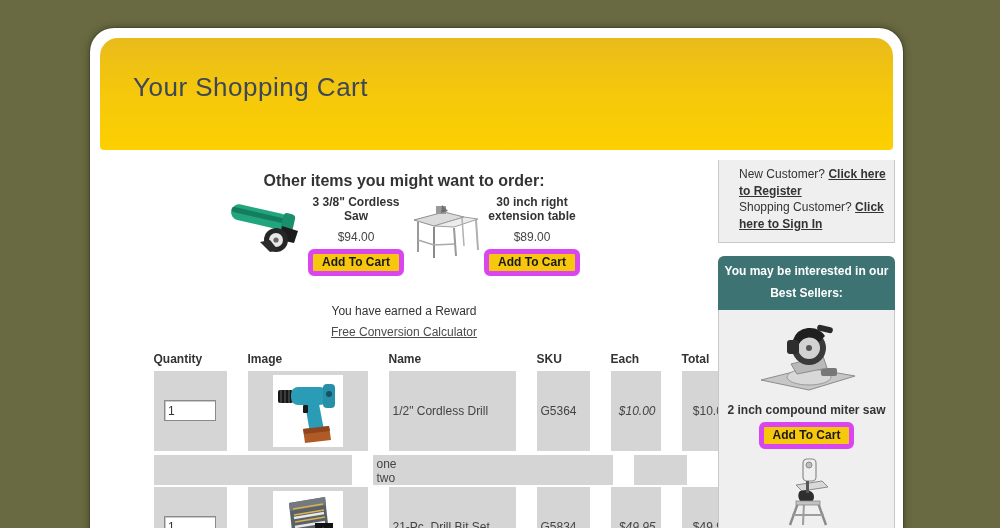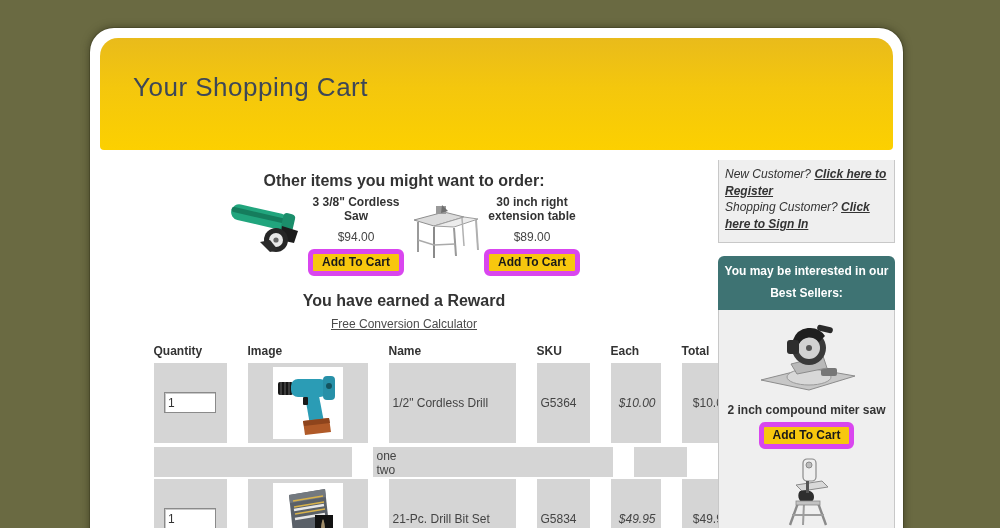--- a/index.html
+++ b/index.html
@@ -42,21 +42,21 @@
   .promo-name{font-weight:bold;line-height:1.15;margin-top:2px;}
   .promo-price{margin-top:6px;color:#444;}
   .atc-btn{
     margin-top:5px;
     background:#f7c70e;border:5px solid #d946ef;border-radius:6px;
     font-family:"Liberation Sans", sans-serif;
     font-size:12px;font-weight:bold;color:#191919;
     padding:1px 9px 2px 9px;cursor:pointer;
   }
   .reward{
-    text-align:center;font-size:16px;font-weight:bold;margin-top:16px;
+    text-align:center;font-size:12px;font-weight:normal;margin-top:28px;
   }
   .reward-link-wrap{text-align:center;margin-top:4px;}
   .reward-link{font-size:12px;color:#4b4b4b;text-decoration:underline;cursor:pointer;}
   
   .cart-table{width:501px;margin:12px auto 0 auto;}
   .trow{
     display:grid;grid-template-columns:73px 120px 127px 53px 50px 53px;
     column-gap:21px;margin-bottom:4px;
   }
   .trow.span{grid-template-columns:198px 240px 53px;}
@@ -90,21 +90,21 @@
   .panel-header{
     background:#3e7373;color:#ffffff;font-size:12px;font-weight:bold;
     text-align:center;border-radius:6px 6px 0 0;
     padding:5px 6px;
   }
   .panel-header.tall{line-height:22px;padding:4px 6px 6px 6px;}
   .panel-body{
     background:#efefef;border:1px solid #c8c8c8;border-top:none;
     font-size:12px;color:#333;
   }
-  .reg-body{padding:6px 6px 10px 6px;line-height:1.38;font-style:italic;}
+  .reg-body{padding:6px 6px 10px 20px;line-height:1.38;}
   .reg-line{display:inline;}
   .reg-link{font-weight:bold;color:#333;text-decoration:underline;cursor:pointer;}
   .panel-gap{height:13px;}
   .best-body{padding:10px 4px 0 4px;text-align:center;}
   .best-name{font-weight:bold;font-size:12px;margin-top:4px;}
   .best-price{font-size:12px;margin-top:3px;color:#444;}
   .best-img{display:block;margin:0 auto;}
   .best-img.second{margin-top:8px;}
 </style>
 </head>

